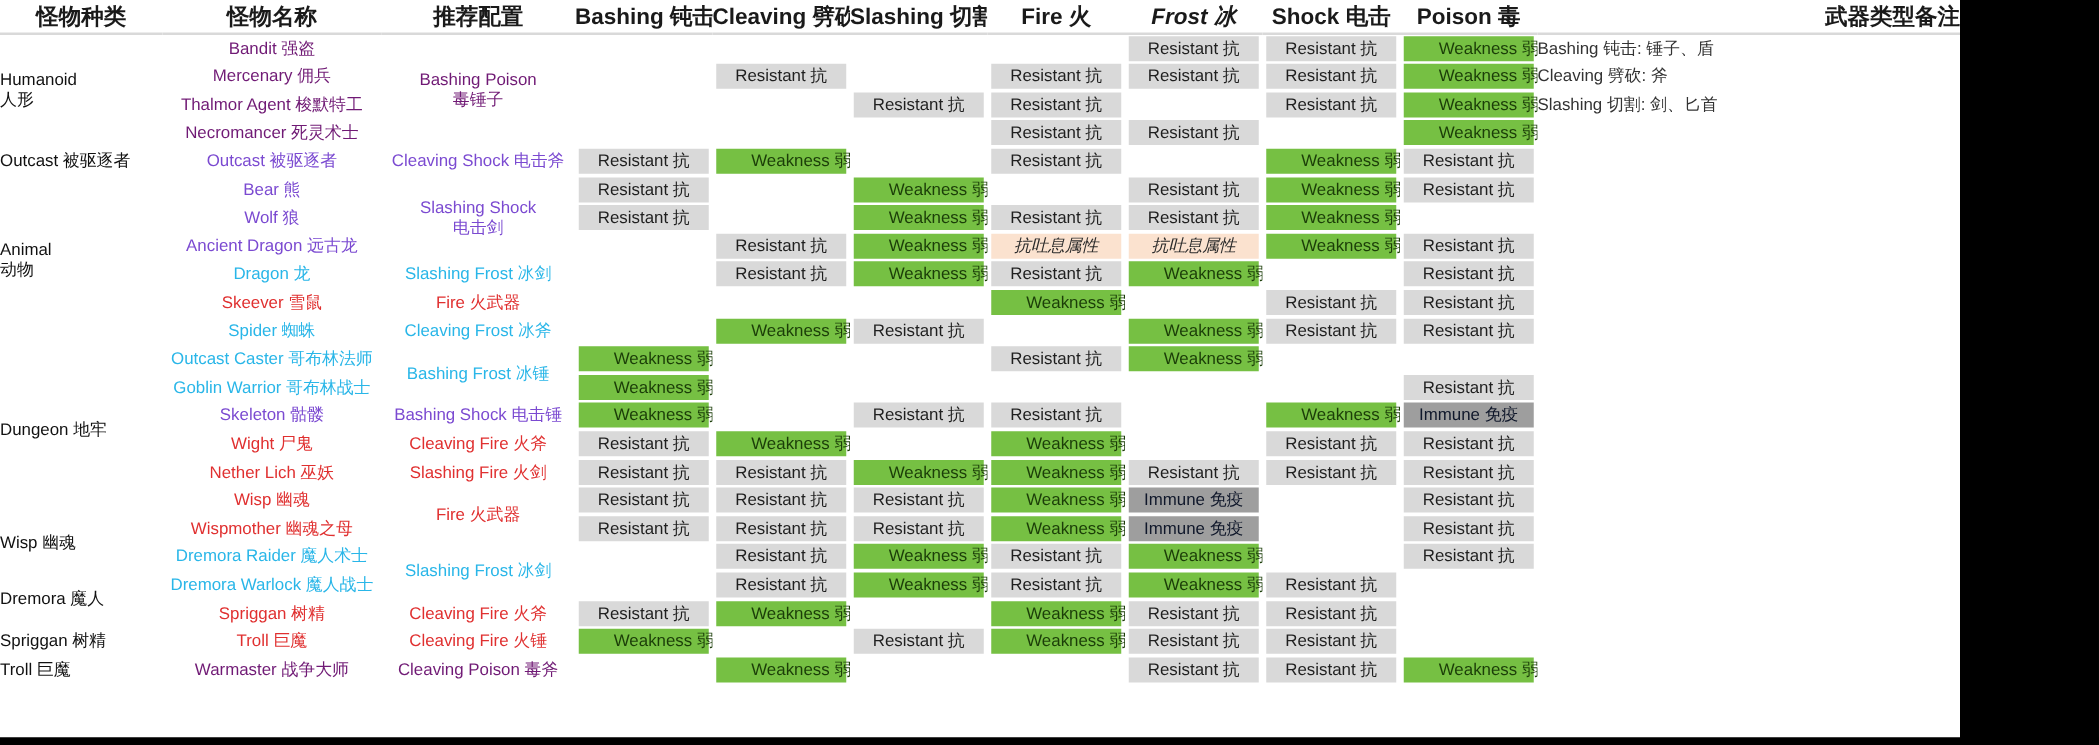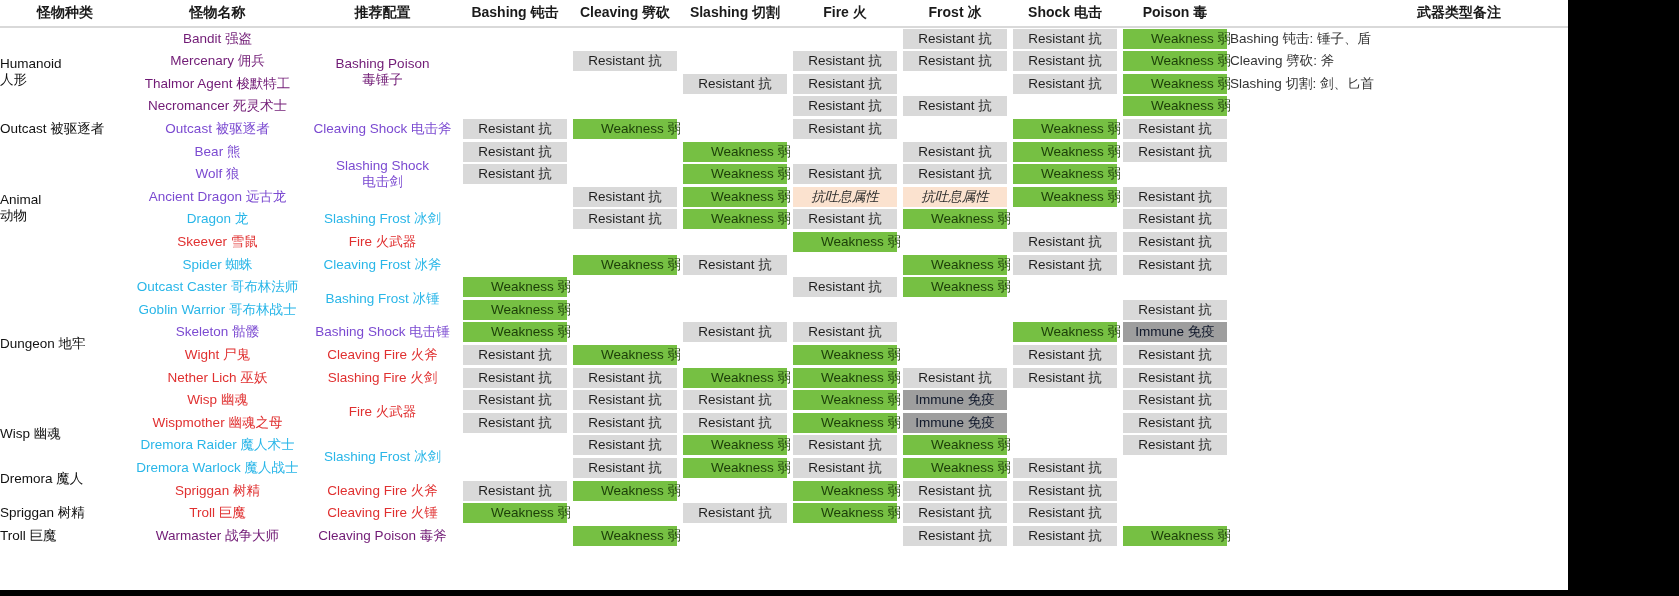--- a/index.html
+++ b/index.html
@@ -28,28 +28,28 @@
     margin: 0;
     vertical-align: middle;
     font-weight: normal;
     white-space: nowrap;
     overflow: hidden;
   }
 
   
   tr.hdr th {
     height: 27px;
-    font-size: 14px;
+    font-size: 18px;
     font-weight: bold;
     text-align: center;
     color: #1a1a1a;
     border-bottom: 2px solid #d9d9d9;
     background: #ffffff;
   }
-  tr.hdr th.left-notes { text-align: center; padding-left: 120px; }
+  tr.hdr th.left-notes { text-align: right; padding-left: 120px; }
 
   
   tr.row td { height: 22.6px; font-size: 13.5px; }
 
   td.cat {
     text-align: left;
     font-weight: bold;
     font-size: 14.5px;
     color: #111111;
   }
@@ -86,21 +86,21 @@
   span.chip.blank     { background: transparent; color: transparent; }
 
   
   .c-green  { color: #701a75; }
   .c-purple { color: #7b4ad1; }
   .c-cyan   { color: #29b6e8; }
   .c-red    { color: #e03030; }
 
   
   .h-fire   { color: #e03030; }
-  .h-frost  { color: #29b6e8; }
+  .h-frost  { color: #29b6e8; font-style: italic; }
   .h-shock  { color: #7b4ad1; }
   .h-poison { color: #16b37e; }
 
   
   #bottombar {
     position: absolute;
     left: 0; top: 590px;
     width: 1679px; height: 6px;
     background: #000000;
   }

